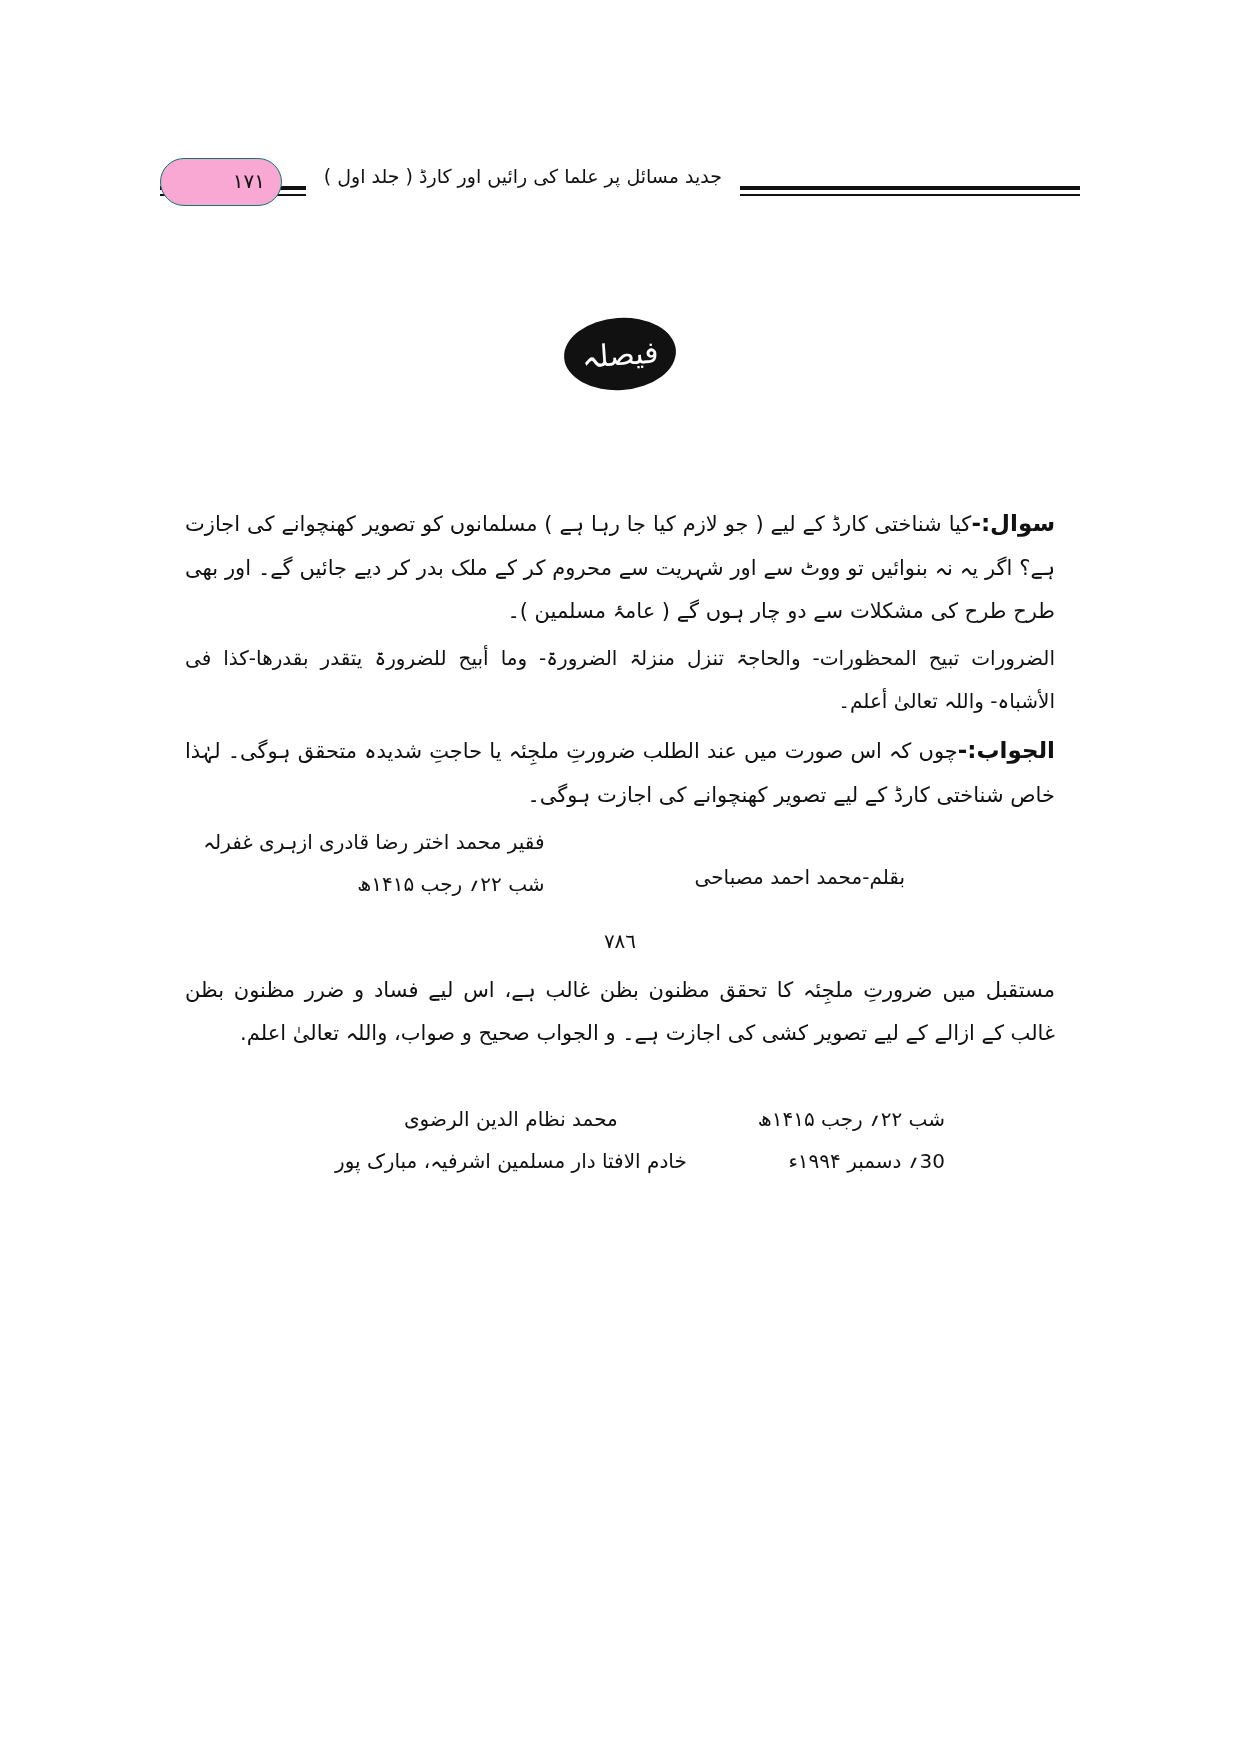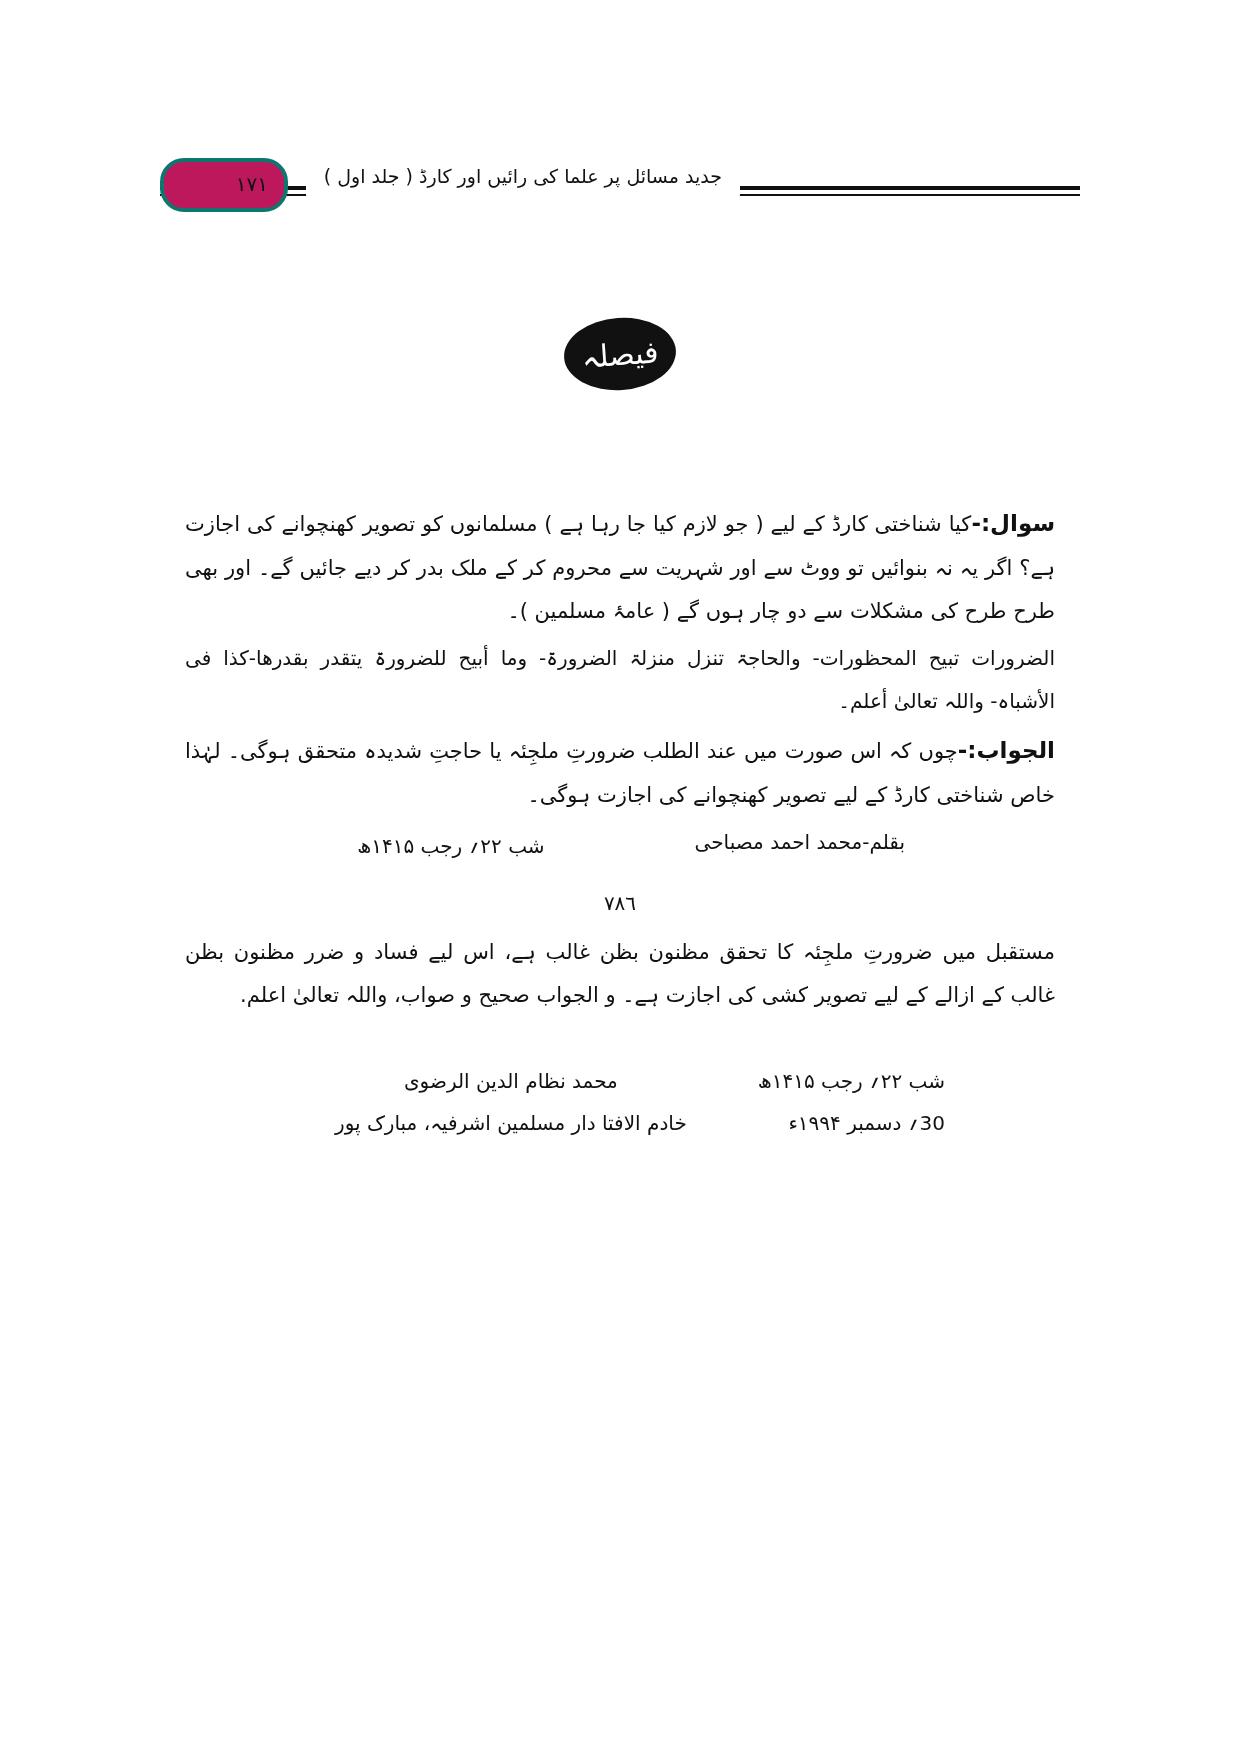--- a/index.html
+++ b/index.html
@@ -61,23 +61,23 @@
     direction: rtl;
     color: #111;
   }
 
   .page-number-box {
     position: absolute;
     top: -2px;
     left: 0;
     width: 120px;
     height: 46px;
-    border: 4px solid #0f766e;
+    border: 1px solid #0f766e;
     border-radius: 24px;
-    background: #be185d;
+    background: #f9a8d4;
   }
   .page-number {
     position: absolute;
     top: 6px;
     right: 16px;
     font-size: 20px;
     line-height: 32px;
     direction: rtl;
     color: #111;
   }
@@ -141,21 +141,21 @@
     justify-content: flex-start;
     align-items: flex-start;
     margin-top: 6px;
     direction: rtl;
   }
   .sig-col {
     font-size: 20px;
     line-height: 1.9;
     white-space: nowrap;
   }
-  .sig-col.right { margin-right: 150px; }
+  .sig-col.right { margin-right: 150px; margin-top: 35px; }
   .sig-col.left  { margin-right: 150px; }
 
   .sig-line-1 { }
   .sig-line-2 { margin-top: 4px; }
 
   .center-num {
     text-align: center;
     font-size: 20px;
     letter-spacing: 1px;
     margin: 26px 0 16px 0;
@@ -209,20 +209,21 @@
 
     <p class="para">
       <span class="lead">الجواب:-</span><span>چوں کہ اس صورت میں عند الطلب ضرورتِ ملجِئہ یا حاجتِ شدیدہ متحقق ہوگی۔ لہٰذا خاص شناختی کارڈ کے لیے تصویر کھنچوانے کی اجازت ہوگی۔</span>
     </p>
 
     <div class="sig-row">
       <div class="sig-col right">
         <div class="sig-line-1">بقلم-محمد احمد مصباحی</div>
       </div>
       <div class="sig-col left">
+        <div class="sig-line-1">فقیر محمد اختر رضا قادری ازہری غفرلہ</div>
         <div class="sig-line-2">شب ۲۲؍ رجب ۱۴۱۵ھ</div>
       </div>
     </div>
 
     <div class="center-num">٧٨٦</div>
 
     <p class="para">مستقبل میں ضرورتِ ملجِئہ کا تحقق مظنون بظن غالب ہے، اس لیے فساد و ضرر مظنون بظن غالب کے ازالے کے لیے تصویر کشی کی اجازت ہے۔ و الجواب صحیح و صواب، واللہ تعالیٰ اعلم.</p>
 
     <div class="footer-sign">
       <div class="footer-col right">

